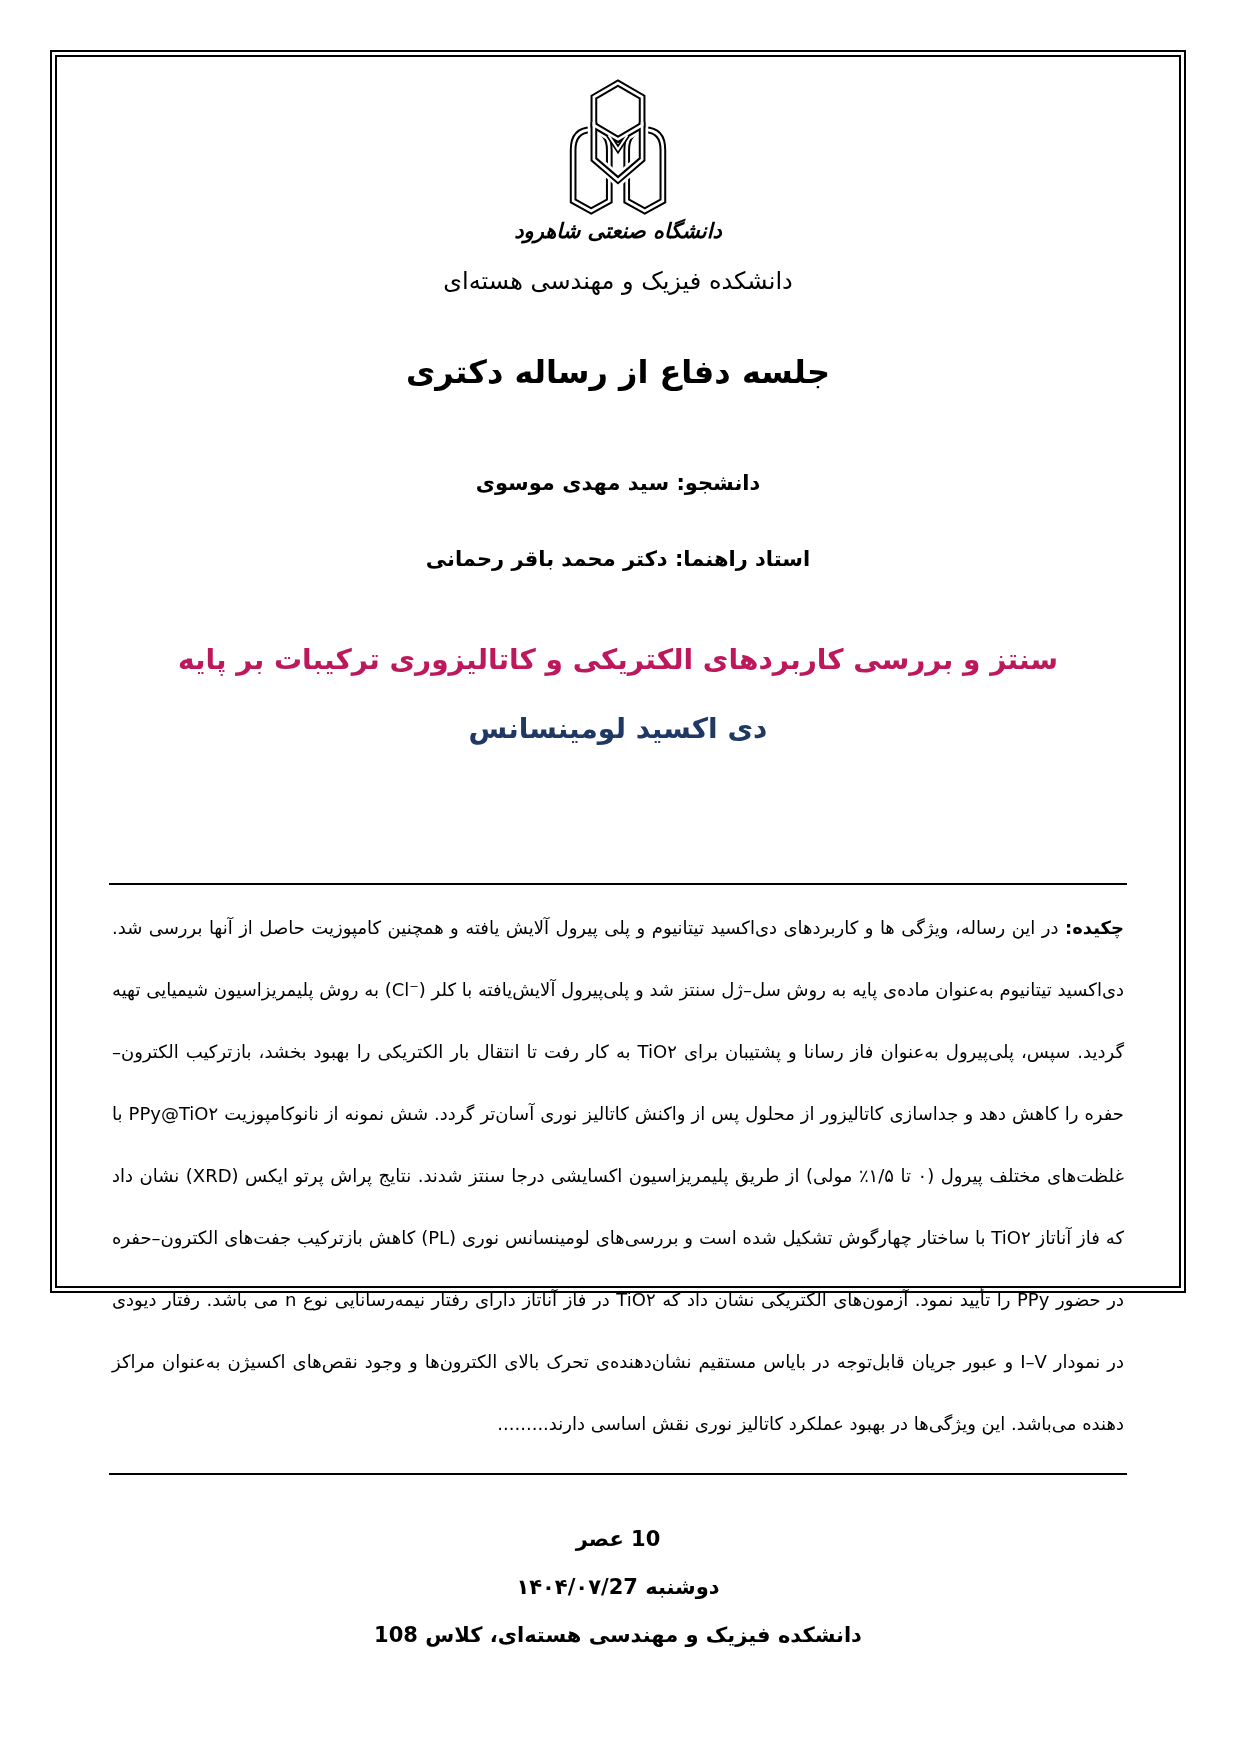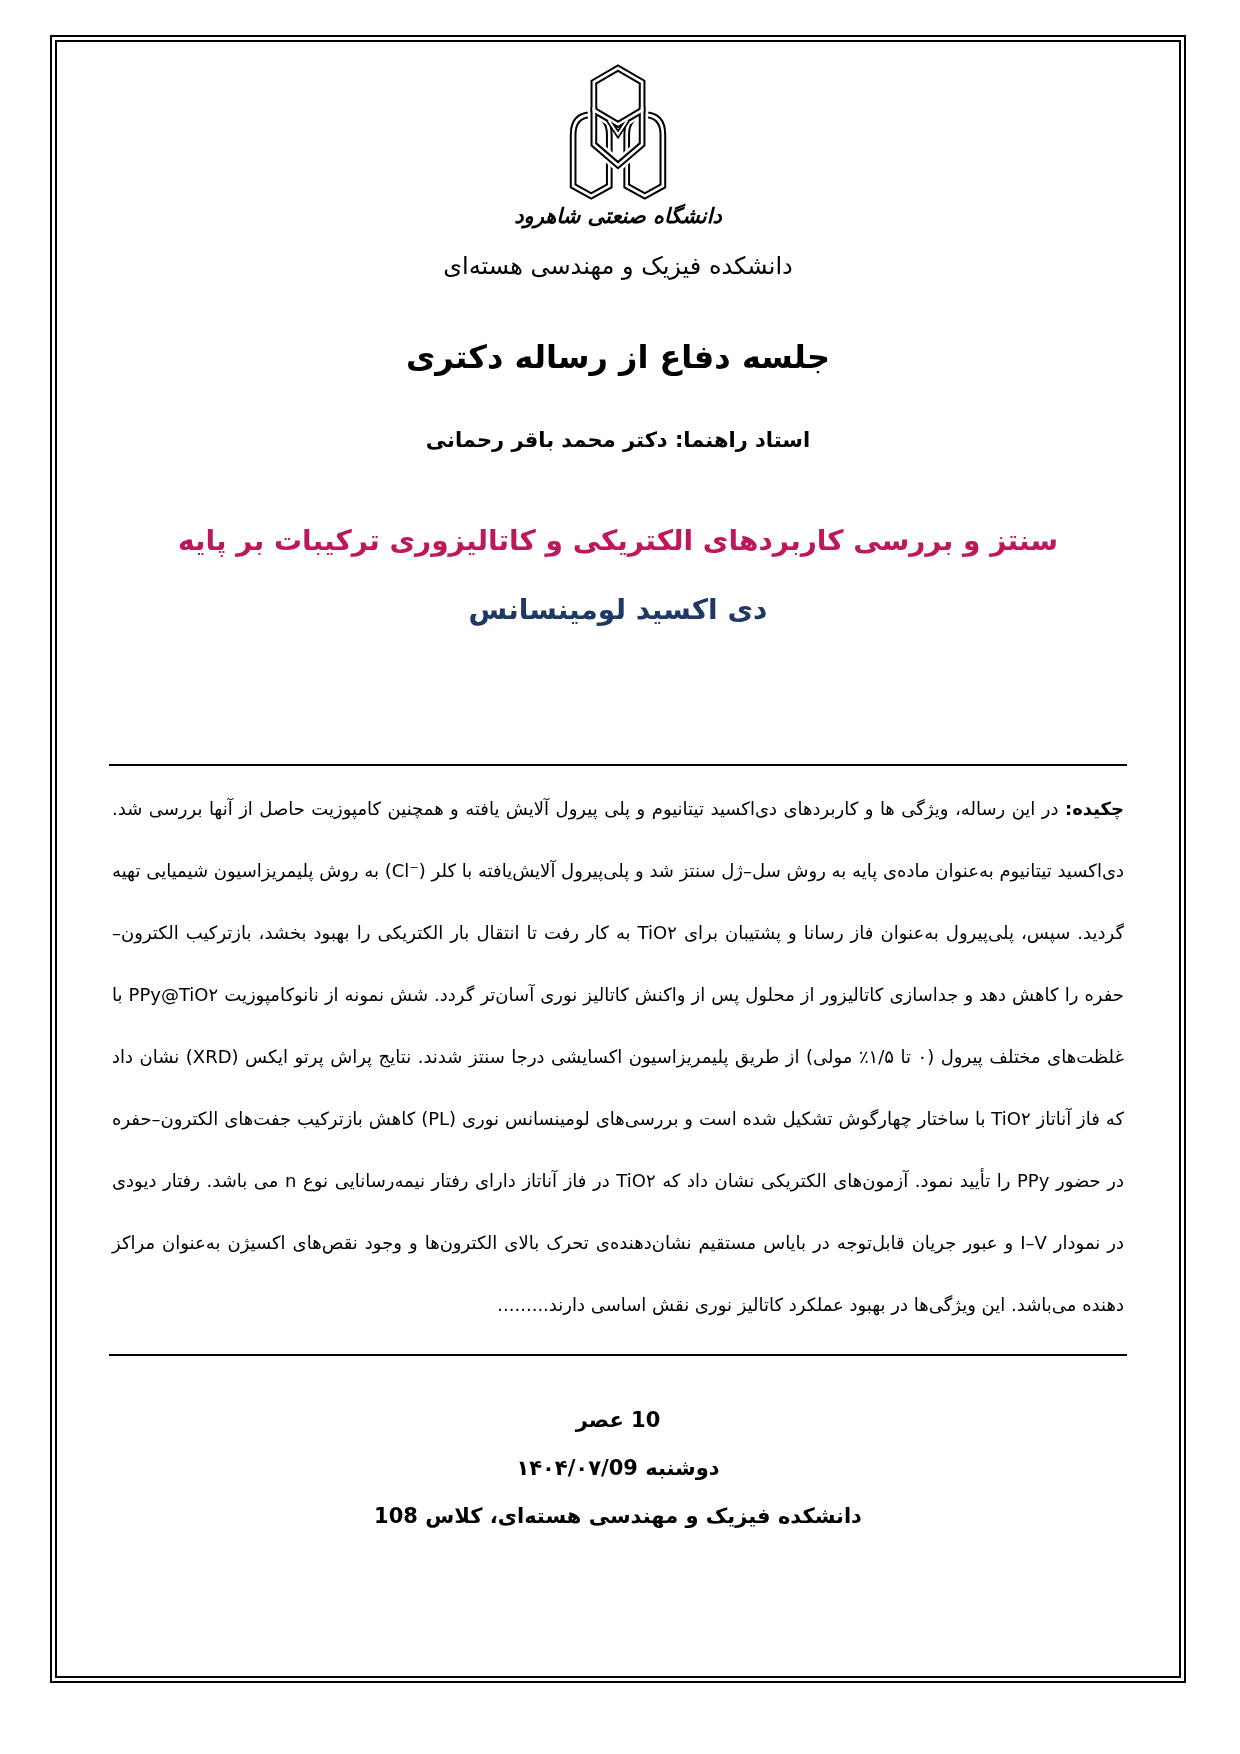--- a/index.html
+++ b/index.html
@@ -6,22 +6,22 @@
   .page{
     position:relative;
     width:1240px;height:1754px;
     background:#ffffff;
     font-family:"DejaVu Sans",sans-serif;
     color:#000;
     direction:rtl;
     overflow:hidden;
   }
   .frame{
-    position:absolute;top:35px;left:50px;
-    width:1136px;height:1648px;
+    position:absolute;top:50px;left:50px;
+    width:1136px;height:1243px;
     border:2px solid #000;
     box-sizing:border-box;
   }
   .frame-inner{
     position:absolute;inset:3px;
     border:2px solid #000;
     box-sizing:border-box;
     text-align:center;
   }
   .logo-wrap{margin-top:18px;}
@@ -77,30 +77,31 @@
             <path d="M64 70 L64 126 L100 157 L136 126 L136 70" stroke="#fff" stroke-width="4"></path>
             <path d="M86 90 L100 111 L114 90" stroke="#fff" stroke-width="3"></path>
           </g>
         </svg>
         <div class="calligraphy">دانشگاه صنعتی شاهرود</div>
         <div class="faculty">دانشکده فیزیک و مهندسی هسته‌ای</div>
       </div>
 
       <div class="session-title">جلسه دفاع از رساله دکتری</div>
 
+      <div class="student-line">دانشجو: سید مهدی موسوی</div>
       <div class="supervisor-line">استاد راهنما: دکتر محمد باقر رحمانی</div>
 
       <div class="thesis-line1">سنتز و بررسی کاربردهای الکتریکی و کاتالیزوری ترکیبات بر پایه</div>
       <div class="thesis-line2">دی اکسید لومینسانس</div>
 
       <hr class="rule rule-top">
       <p class="abstract"><span class="label">چکیده:</span><span> در این رساله، ویژگی ها و کاربردهای دی‌اکسید تیتانیوم و پلی پیرول آلایش یافته و همچنین کامپوزیت حاصل از آنها بررسی شد. دی‌اکسید تیتانیوم به‌عنوان ماده‌ی پایه به روش سل–ژل سنتز شد و پلی‌پیرول آلایش‌یافته با کلر ‎(Cl⁻)‎ به روش پلیمریزاسیون شیمیایی تهیه گردید. سپس، پلی‌پیرول به‌عنوان فاز رسانا و پشتیبان برای TiO۲ به کار رفت تا انتقال بار الکتریکی را بهبود بخشد، بازترکیب الکترون–حفره را کاهش دهد و جداسازی کاتالیزور از محلول پس از واکنش کاتالیز نوری آسان‌تر گردد. شش نمونه از نانوکامپوزیت PPy@TiO۲ با غلظت‌های مختلف پیرول (۰ تا ۱/۵٪ مولی) از طریق پلیمریزاسیون اکسایشی درجا سنتز شدند. نتایج پراش پرتو ایکس (XRD) نشان داد که فاز آناتاز TiO۲ با ساختار چهارگوش تشکیل شده است و بررسی‌های لومینسانس نوری (PL) کاهش بازترکیب جفت‌های الکترون–حفره در حضور PPy را تأیید نمود. آزمون‌های الکتریکی نشان داد که TiO۲ در فاز آناتاز دارای رفتار نیمه‌رسانایی نوع n می باشد. رفتار دیودی در نمودار I–V و عبور جریان قابل‌توجه در بایاس مستقیم نشان‌دهنده‌ی تحرک بالای الکترون‌ها و وجود نقص‌های اکسیژن به‌عنوان مراکز دهنده می‌باشد. این ویژگی‌ها در بهبود عملکرد کاتالیز نوری نقش اساسی دارند.........</span></p>
       <hr class="rule rule-bottom">
 
       <div class="footer-block">
         <div>10 عصر</div>
-        <div>دوشنبه ۱۴۰۴/۰۷/09</div>
+        <div>دوشنبه ۱۴۰۴/۰۷/27</div>
         <div>دانشکده فیزیک و مهندسی هسته‌ای، کلاس 108</div>
       </div>
 
     </div>
   </div>
 </div>
 
 </body></html>

